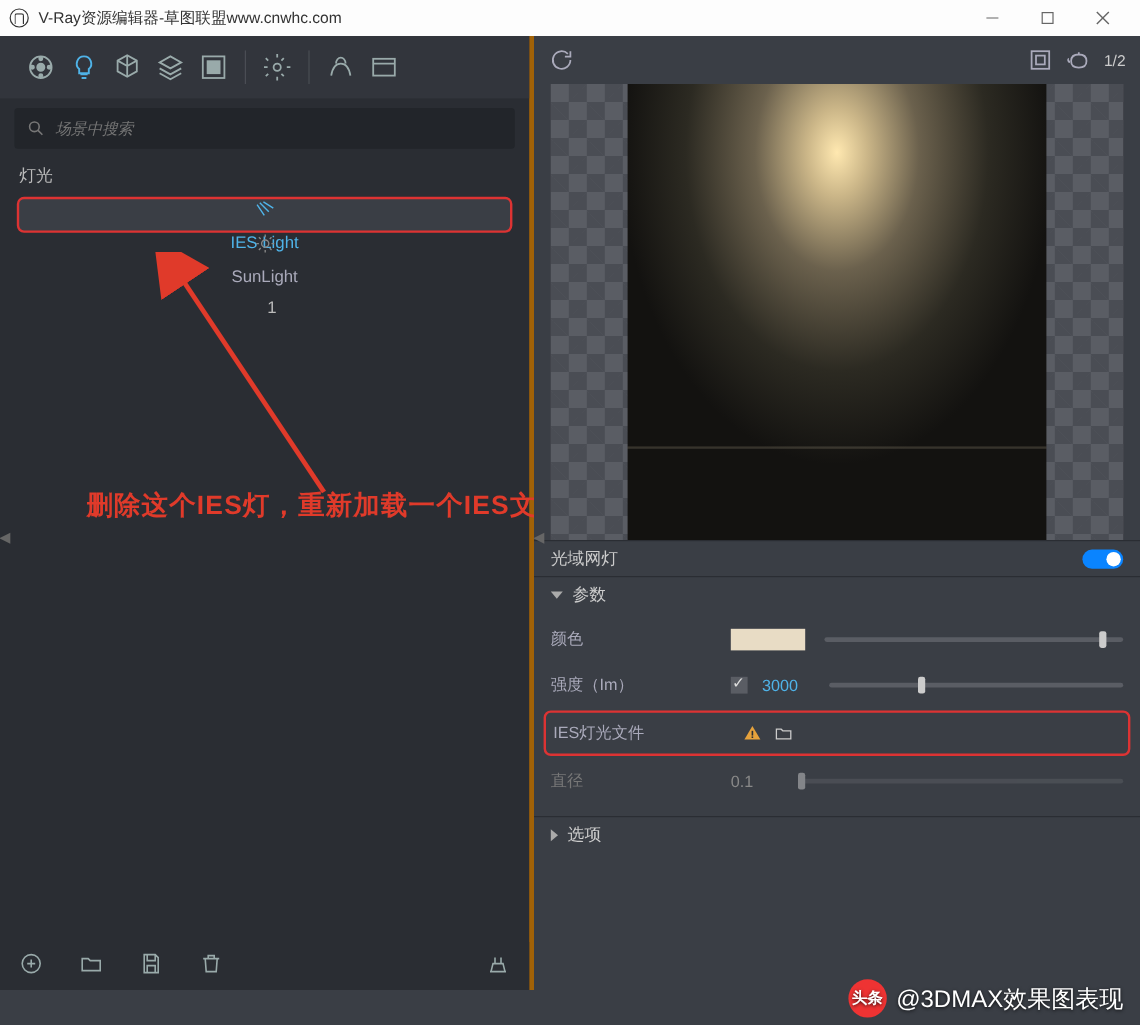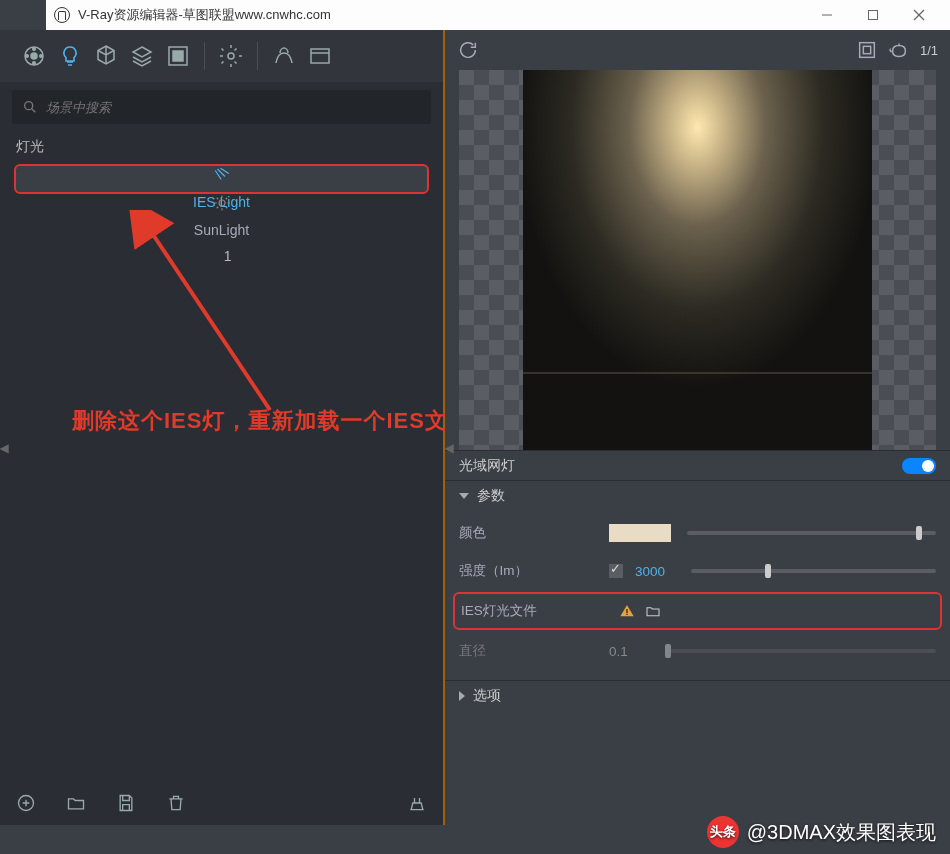--- a/index.html
+++ b/index.html
@@ -1,27 +1,27 @@
 <!DOCTYPE html>
 <html><head>
 <meta charset="utf-8">
 <style>
 * { box-sizing: border-box; margin: 0; padding: 0; font-family: "Microsoft YaHei", sans-serif; }
 body { width: 950px; height: 854px; background: #3a3e45; color: #aab; position: relative; overflow: hidden; }
 
-.titlebar { height: 30px; background: #fdfdfd; display: flex; align-items: center; padding: 0 8px; color: #333; font-size: 13px; margin-left: 46px; }
+.titlebar { height: 30px; background: #fdfdfd; display: flex; align-items: center; padding: 0 8px; color: #333; font-size: 13px; }
 .titlebar .logo { width: 16px; height: 16px; border: 1.5px solid #333; border-radius: 50%; margin-right: 8px; display: flex; align-items: center; justify-content: center; }
 .titlebar .logo::after { content: ""; width: 6px; height: 8px; border: 1.5px solid #333; border-radius: 2px 2px 0 0; border-bottom: none; }
 .titlebar .spacer { flex: 1; }
 .titlebar .winbtn { width: 46px; height: 30px; display: flex; align-items: center; justify-content: center; color: #666; }
 .titlebar .winbtn svg { width: 12px; height: 12px; }
 
 .main { display: flex; height: 795px; }
 
-.left { width: 445px; background: #2a2d33; display: flex; flex-direction: column; border-right: 2px solid #a16207; position: relative; }
+.left { width: 445px; background: #2a2d33; display: flex; flex-direction: column; border-right: 4px solid #a16207; position: relative; }
 .left-toolbar { height: 52px; display: flex; align-items: center; gap: 4px; padding: 0 18px; background: #32353c; }
 .tool-icon { width: 32px; height: 32px; display: flex; align-items: center; justify-content: center; color: #9aa; cursor: pointer; }
 .tool-icon svg { width: 24px; height: 24px; }
 .tool-sep { width: 1px; height: 28px; background: #4a4d54; margin: 0 6px; }
 .tool-icon.active { color: #4fb3e8; }
 
 .searchbar { height: 34px; margin: 8px 12px 6px 12px; background: #22252a; border-radius: 3px; display: flex; align-items: center; padding: 0 10px; gap: 8px; }
 .searchbar svg { width: 16px; height: 16px; color: #777; }
 .searchbar input { flex: 1; background: none; border: none; color: #aaa; font-size: 13px; font-style: italic; outline: none; }
 
@@ -250,21 +250,21 @@
           <svg viewBox="0 0 24 24" fill="none" stroke="currentColor" stroke-width="1.6">
             <rect x="4" y="4" width="16" height="16"></rect>
             <rect x="8" y="8" width="8" height="8"></rect>
           </svg>
         </div>
       <div class="ico">
           <svg viewBox="0 0 24 24" fill="none" stroke="currentColor" stroke-width="1.6">
             <path d="M5 13c0-4 3-6 7-6s7 2 7 6-3 6-7 6-7-2-7-6zM3 11c-1 0-1 3 1 3M12 7V5"></path>
           </svg>
         </div>
-      <div class="frac">1/1</div>
+      <div class="frac">1/2</div>
     </div>
 
     <div class="preview">
       <div class="checker"></div>
       <div class="render"></div>
     </div>
 
     <div class="panel-hdr">
       <span>光域网灯</span>
       <div class="toggle"></div>

